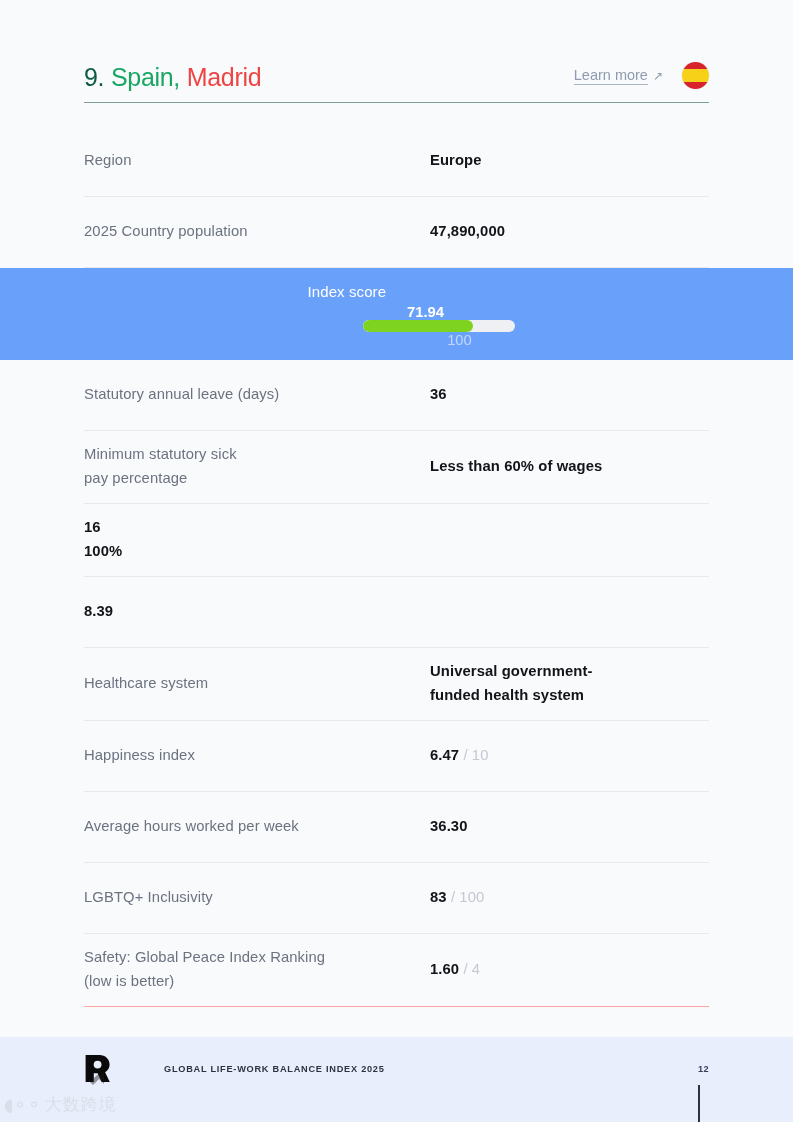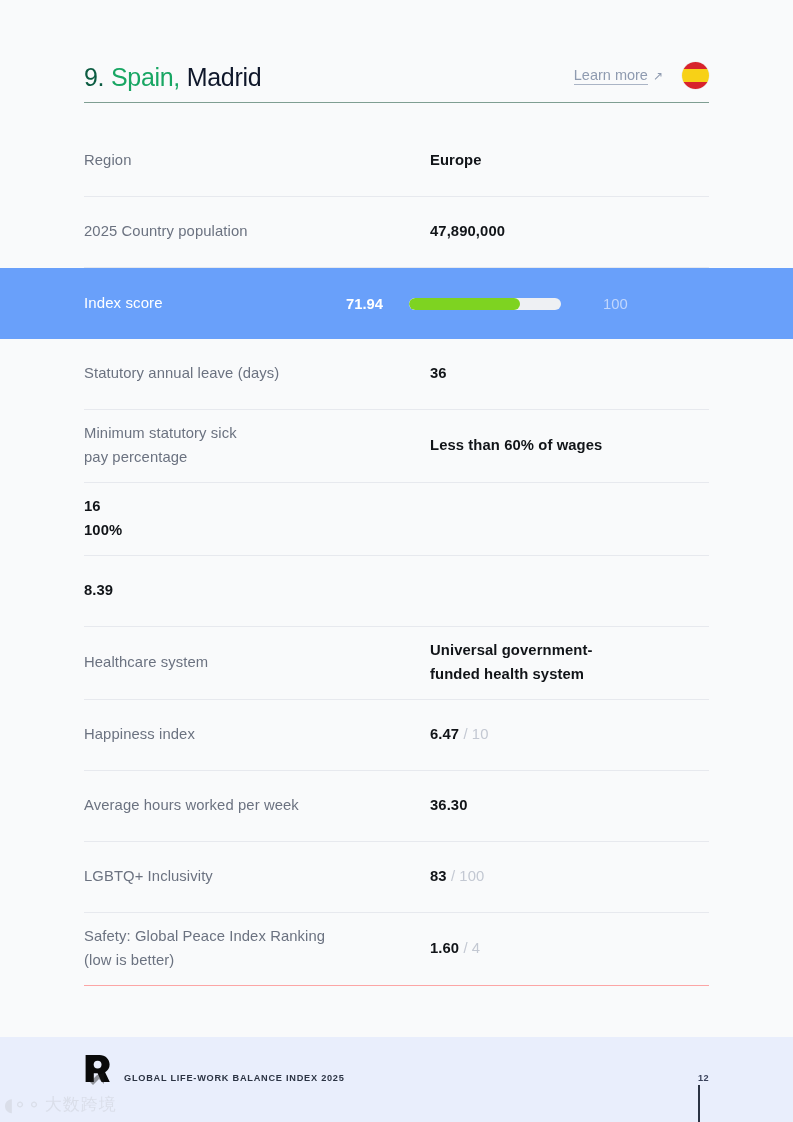--- a/index.html
+++ b/index.html
@@ -39,21 +39,21 @@
   .title {
     font-size: 25px;
     letter-spacing: -0.3px;
     line-height: 1.1;
     color: #0f3d2e;
     font-weight: 400;
     white-space: nowrap;
   }
   .title .rank { color: #0c5c42; }
   .title .country { color: #18a663; }
-  .title .city { color: #0f172a; }
+  .title .city { color: #ef4444; }
 
   .learn-wrap {
     display: flex;
     align-items: center;
     gap: 19px;
     padding-bottom: 2px;
   }
 
   .learn-more {
     font-size: 14.5px;
@@ -122,20 +122,21 @@
   }
 
   
   .row-highlight {
     width: 793px;
     margin: 0;
     background: #69a0fa;
     border-bottom: none;
     min-height: 71px;
     padding: 12px 0 12px 84px;
+    flex-direction: column;
   }
   .row-highlight .label {
     width: 262px;
     color: #ffffff;
     font-size: 15px;
   }
   .row-highlight .score {
     color: #ffffff;
     font-size: 14.8px;
     font-weight: 700;
@@ -167,21 +168,22 @@
   .footer {
     height: 85px;
     background: #e9eefc;
     position: relative;
   }
   .footer-inner {
     width: 625px;
     margin: 0 auto;
     padding-top: 17px;
     display: flex;
-    align-items: flex-end;
+    align-items: center;
+    gap: 40px;
   }
   .logo {
     width: 27px;
     height: 29px;
     position: relative;
     flex: none;
   }
   .logo svg { display: block; }
 
   .footer-title {

